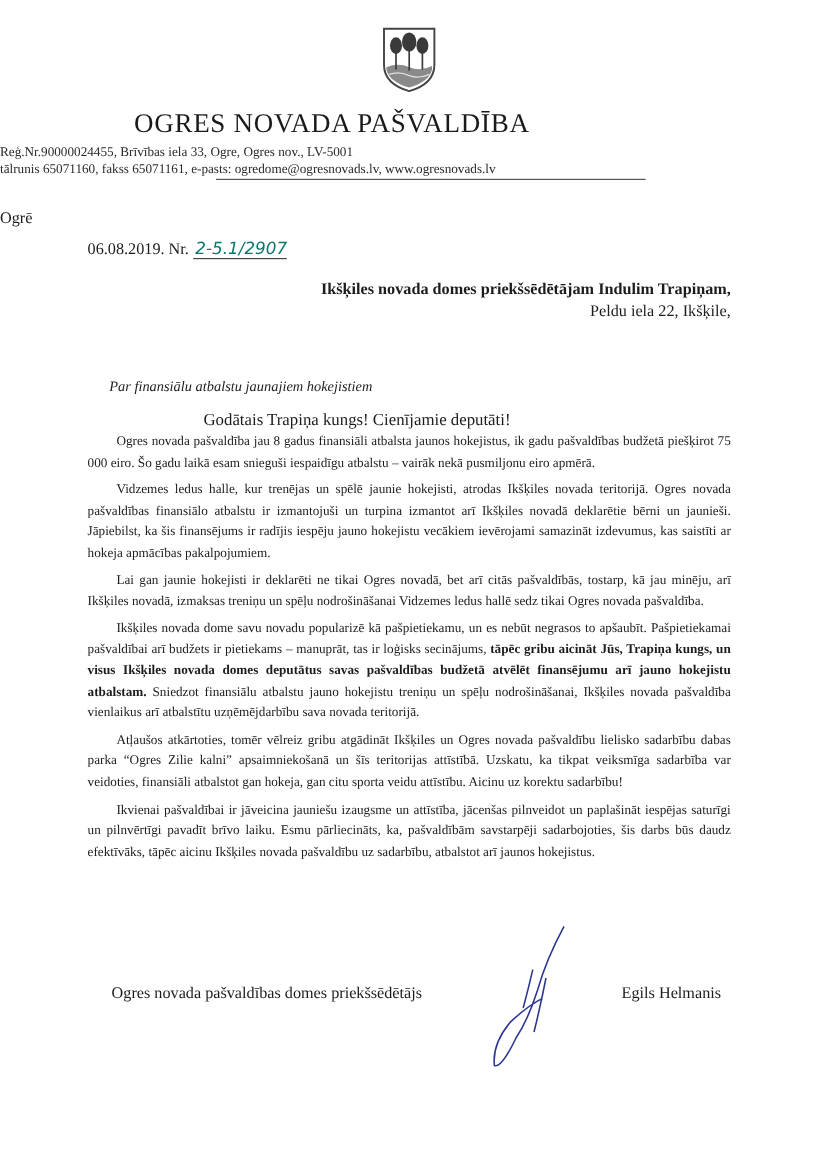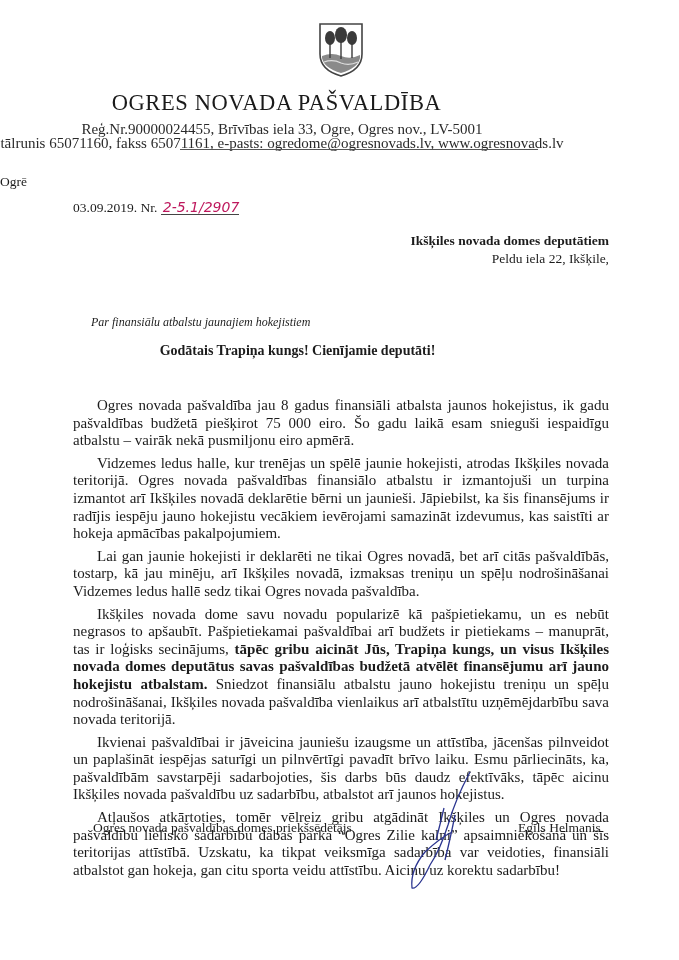--- a/index.html
+++ b/index.html
@@ -7,40 +7,40 @@
     width: 679px; height: 960px; position: relative; overflow: hidden;
     font-family: "Liberation Serif", "DejaVu Serif", serif;
     color: #1c1c1c;
   }
   .crest { position: absolute; left: 318px; top: 22px; width: 46px; height: 56px; }
   .org-title {
     position: absolute; left: 0; width: 553px; top: 90px; text-align: center;
     font-size: 22.5px; letter-spacing: 0.6px; color: #1a1a1a;
   }
   .org-line {
-    position: absolute; left: 0; width: 564px; text-align: center;
-    font-size: 15px; color: #2a2a2a;
+    position: absolute; left: 0; width: 564px; 
+    font-size: 11px; color: #2a2a2a;
   }
   .org-line.l1 { top: 121px; }
   .org-line.l2 { top: 135px; }
   .head-rule { position: absolute; left: 180px; width: 358px; top: 149px; border-top: 1px solid #555; }
   .city { position: absolute; left: 0; width: 679px; top: 174px; text-align: left; font-size: 13.5px; }
   .date-line { position: absolute; left: 73px; top: 200px; font-size: 13.5px; }
   .regnum {
     display: inline-block; min-width: 76px; border-bottom: 1px solid #444;
     font-family: "DejaVu Sans", sans-serif; font-style: italic; color: #2a3a9a;
     font-size: 14px; line-height: 14px; padding-left: 2px;
   }
   .addressee { position: absolute; right: 70px; top: 232px; text-align: right; font-size: 13.5px; line-height: 18px; }
   .addressee .b { font-weight: bold; }
   .subject { position: absolute; left: 91px; top: 315px; font-style: italic; font-size: 12px; }
-  .greeting { position: absolute; left: 0; width: 595px; top: 343px; text-align: center; font-weight: bold; font-size: 14px; }
+  .greeting { position: absolute; left: 0; width: 595px; top: 343px; text-align: center; font-weight: normal; font-size: 14px; }
   .body-text {
     position: absolute; left: 73px; width: 536px; top: 360px;
-    font-size: 15px; line-height: 17.6px; text-align: justify; margin-top: 37px;
+    font-size: 11px; line-height: 17.6px; text-align: justify;
   }
   .body-text p { margin: 0 0 5px 0; text-indent: 24px; }
   .signature-block { position: absolute; left: 93px; top: 820px; width: 520px; font-size: 13.5px; }
   .sig-title { position: absolute; left: 0; top: 0; }
   .sig-name { position: absolute; left: 425px; top: 0; text-align: right; }
   .signature { position: absolute; left: 400px; top: 770px; width: 80px; height: 130px; }
 </style>
 </head>
 <body>
 
@@ -61,39 +61,39 @@
 </svg>
 
 <div class="org-title">OGRES NOVADA PAŠVALDĪBA</div>
 <div class="org-line l1">Reģ.Nr.90000024455, Brīvības iela 33, Ogre, Ogres nov., LV-5001</div>
 <div class="org-line l2">tālrunis 65071160, fakss 65071161, e-pasts: ogredome@ogresnovads.lv, www.ogresnovads.lv</div>
 <div class="head-rule"></div>
 
 <div class="city">Ogrē</div>
 
 <div class="date-line">
-  <span>03.09.2019. Nr.</span>
-  <span class="regnum" style="color: #be185d;">2-5.1/2907</span>
+  <span>06.08.2019. Nr.</span>
+  <span class="regnum" style="color: #0f766e;">2-5.1/2907</span>
 </div>
 
 <div class="addressee">
-  <div class="b">Ikšķiles novada domes deputātiem</div>
+  <div class="b">Ikšķiles novada domes priekšsēdētājam Indulim Trapiņam,</div>
   <div>Peldu iela 22, Ikšķile,</div>
 </div>
 
 <div class="subject">Par finansiālu atbalstu jaunajiem hokejistiem</div>
 <div class="greeting">Godātais  Trapiņa kungs! Cienījamie deputāti!</div>
 
 <div class="body-text">
   <p>Ogres novada pašvaldība jau 8 gadus finansiāli atbalsta jaunos hokejistus, ik gadu pašvaldības budžetā piešķirot 75 000 eiro. Šo gadu laikā esam snieguši iespaidīgu atbalstu – vairāk nekā pusmiljonu eiro apmērā.</p>
   <p>Vidzemes ledus halle, kur trenējas un spēlē jaunie hokejisti, atrodas Ikšķiles novada teritorijā. Ogres novada pašvaldības finansiālo atbalstu ir izmantojuši un turpina izmantot arī Ikšķiles novadā deklarētie bērni un jaunieši. Jāpiebilst, ka šis finansējums ir radījis iespēju jauno hokejistu vecākiem ievērojami samazināt izdevumus, kas saistīti ar hokeja apmācības pakalpojumiem.</p>
   <p>Lai gan jaunie hokejisti ir deklarēti ne tikai Ogres novadā, bet arī citās pašvaldībās, tostarp, kā jau minēju, arī Ikšķiles novadā, izmaksas treniņu un spēļu nodrošināšanai Vidzemes ledus hallē sedz tikai Ogres novada pašvaldība.</p>
   <p><span>Ikšķiles novada dome savu novadu popularizē kā pašpietiekamu, un es nebūt negrasos to apšaubīt. Pašpietiekamai pašvaldībai arī budžets ir pietiekams – manuprāt, tas ir loģisks secinājums, </span><b>tāpēc gribu aicināt Jūs, Trapiņa kungs, un visus Ikšķiles novada domes deputātus savas pašvaldības budžetā atvēlēt finansējumu arī jauno hokejistu atbalstam.</b><span> Sniedzot finansiālu atbalstu jauno hokejistu treniņu un spēļu nodrošināšanai, Ikšķiles novada pašvaldība vienlaikus arī atbalstītu uzņēmējdarbību sava novada teritorijā.</span></p>
+  <p>Atļaušos atkārtoties, tomēr vēlreiz gribu atgādināt Ikšķiles un Ogres novada pašvaldību lielisko sadarbību dabas parka “Ogres Zilie kalni” apsaimniekošanā un šīs teritorijas attīstībā. Uzskatu, ka tikpat veiksmīga sadarbība var veidoties, finansiāli atbalstot gan hokeja, gan citu sporta veidu attīstību. Aicinu uz korektu sadarbību!</p>
   <p>Ikvienai pašvaldībai ir jāveicina jauniešu izaugsme un attīstība, jācenšas pilnveidot un paplašināt iespējas saturīgi un pilnvērtīgi pavadīt brīvo laiku. Esmu pārliecināts, ka, pašvaldībām savstarpēji sadarbojoties, šis darbs būs daudz efektīvāks, tāpēc aicinu Ikšķiles novada pašvaldību uz sadarbību, atbalstot arī jaunos hokejistus.</p>
-  <p>Atļaušos atkārtoties, tomēr vēlreiz gribu atgādināt Ikšķiles un Ogres novada pašvaldību lielisko sadarbību dabas parka “Ogres Zilie kalni” apsaimniekošanā un šīs teritorijas attīstībā. Uzskatu, ka tikpat veiksmīga sadarbība var veidoties, finansiāli atbalstot gan hokeja, gan citu sporta veidu attīstību. Aicinu uz korektu sadarbību!</p>
 </div>
 
 <div class="signature-block">
   <div class="sig-title">Ogres novada pašvaldības domes priekšsēdētājs</div>
   <div class="sig-name">Egils Helmanis</div>
 </div>
 
 <svg class="signature" viewBox="0 0 80 130">
   <path id="sigpath" d="M70 2 Q55 30 48 55 Q40 80 30 95 Q18 120 12 118 Q10 100 25 82 Q40 68 52 62 M44 38 Q40 55 36 70 M55 45 Q50 70 45 90" fill="none" stroke-width="1.3" stroke="#2b3590"></path>
 </svg>

